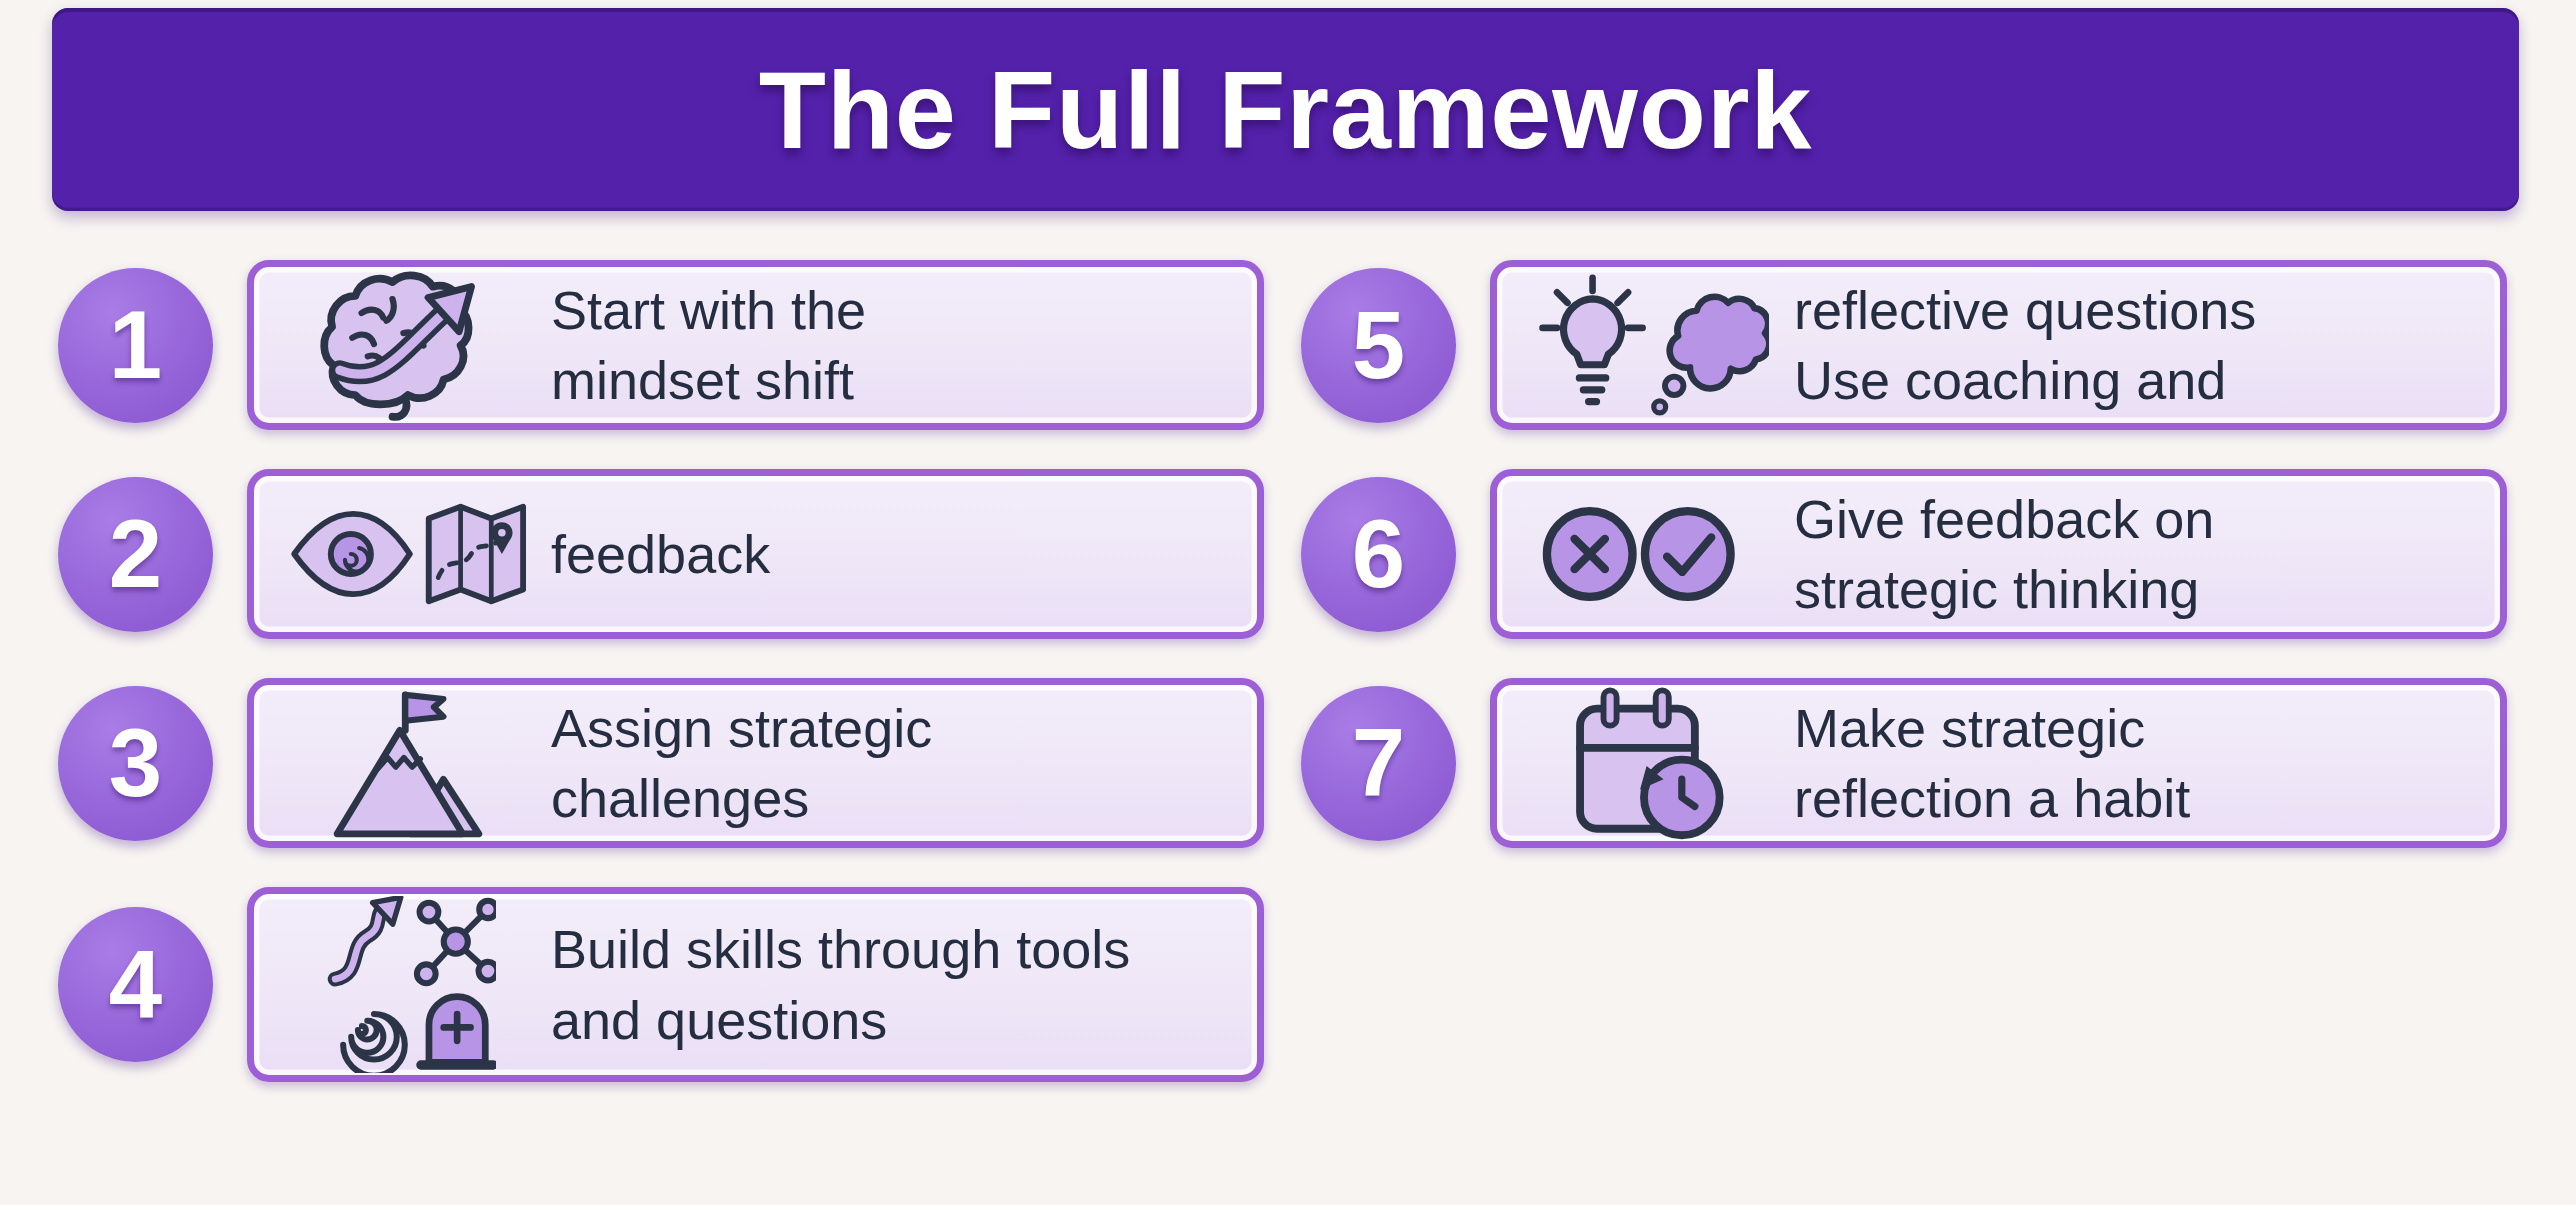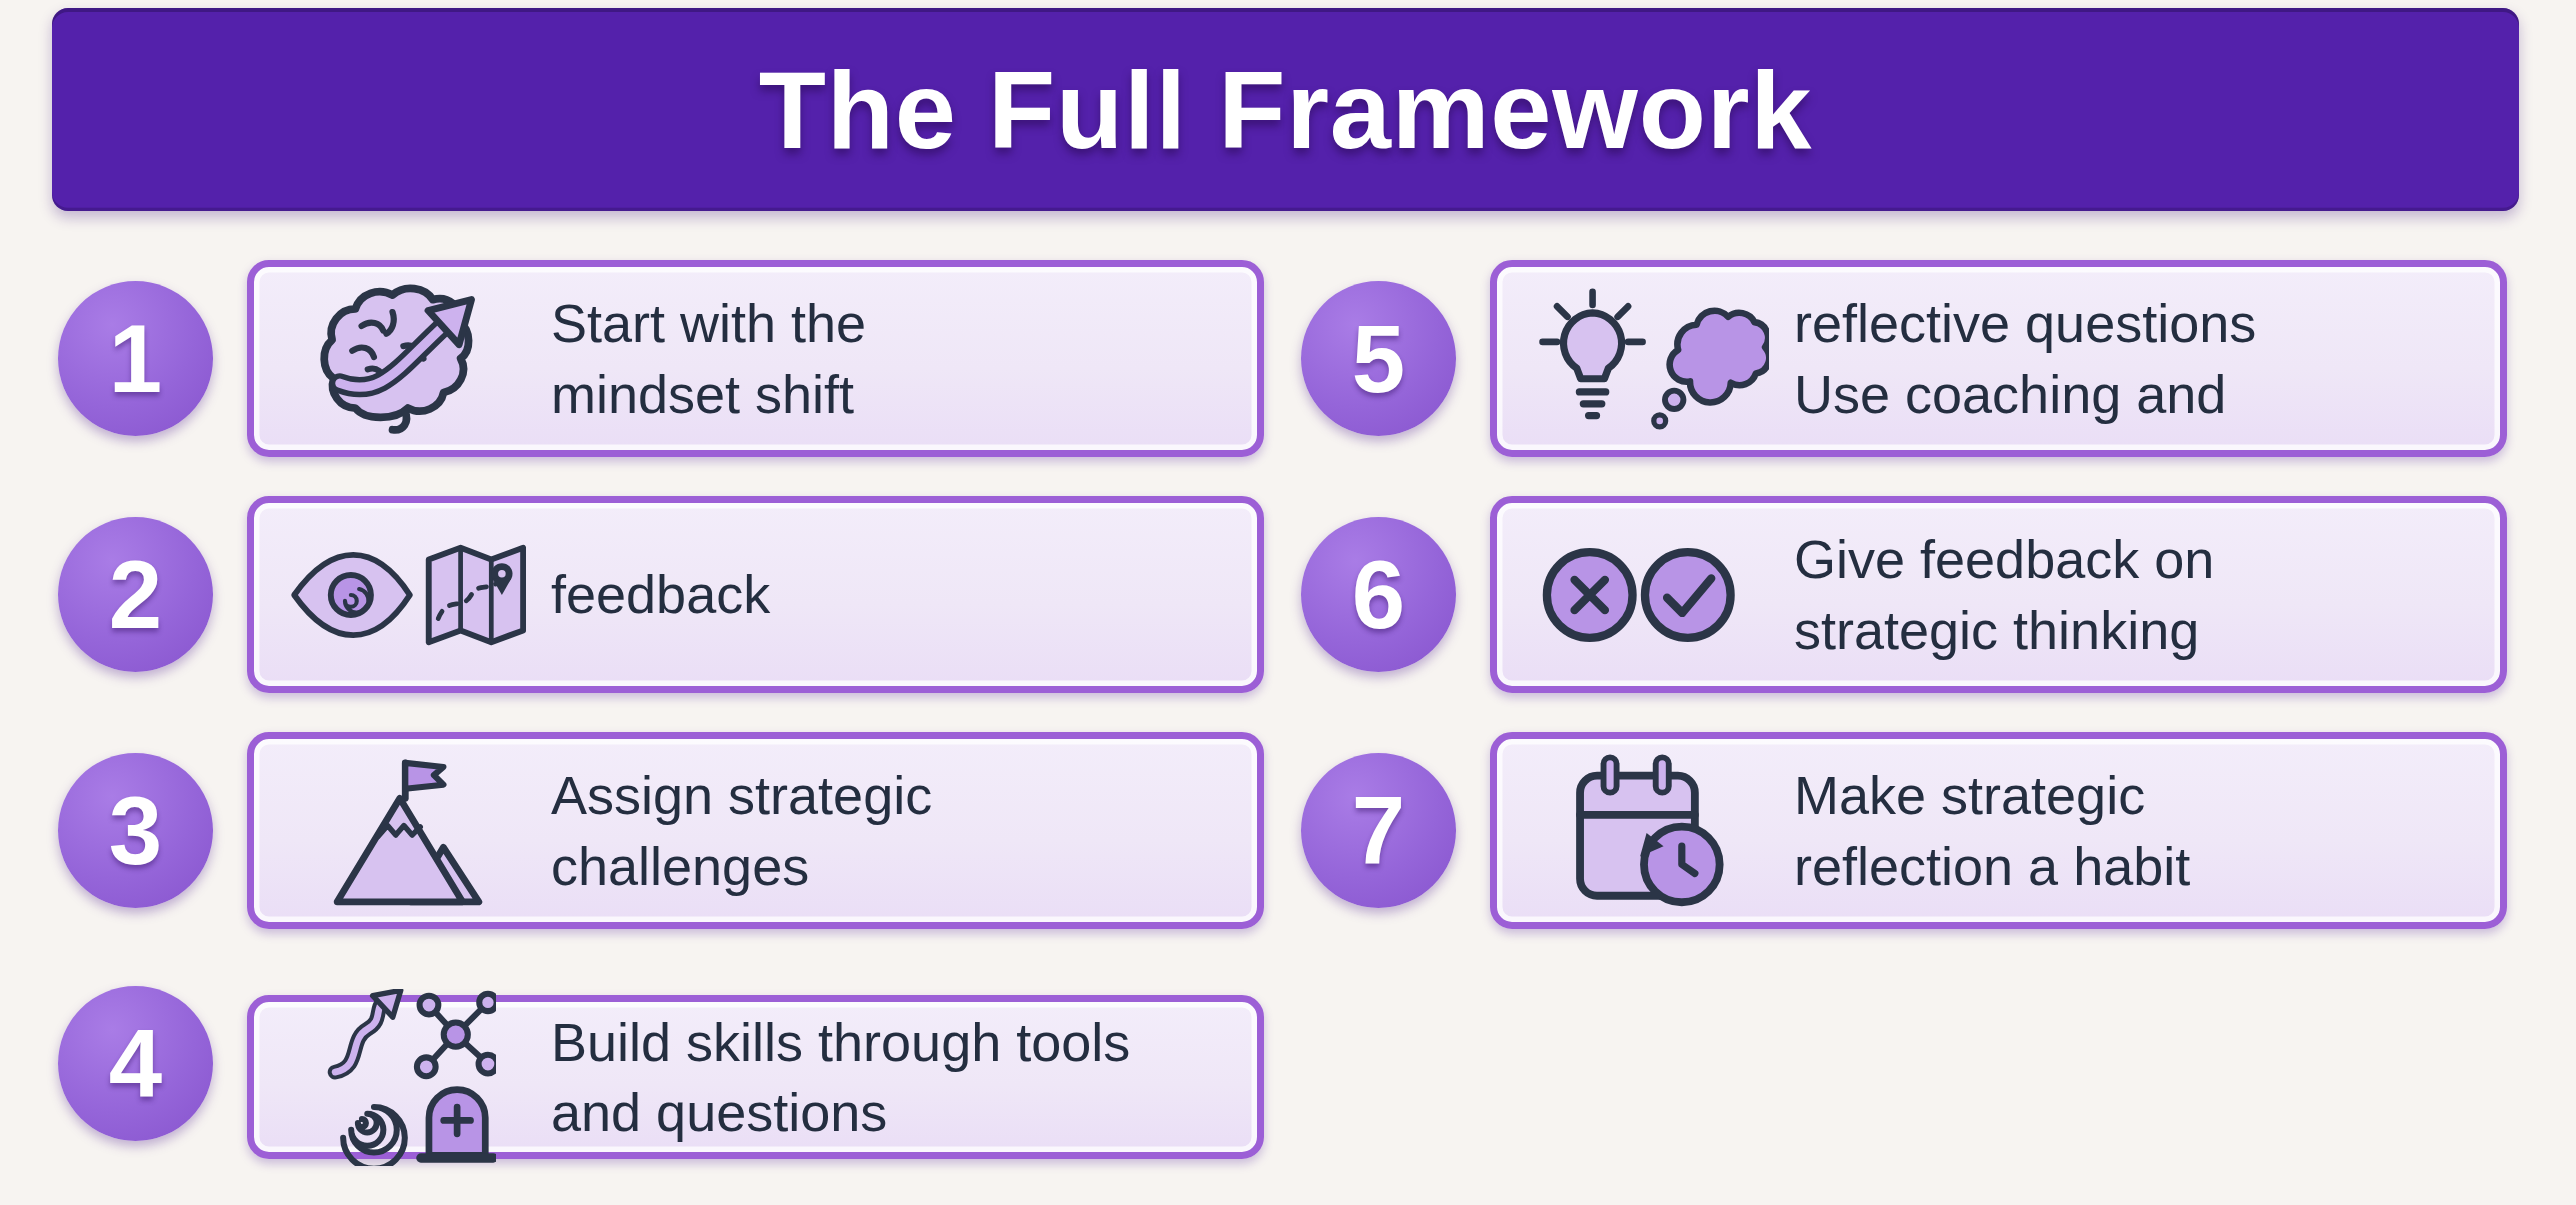--- a/index.html
+++ b/index.html
@@ -33,29 +33,29 @@
     width:155px;height:155px;border-radius:50%;flex:none;margin-right:34px;
     background:radial-gradient(circle at 35% 28%, #a97ce6 0%, var(--circle-bg,#9565d9) 55%, #8753cd 100%);
     display:flex;align-items:center;justify-content:center;
     box-shadow:0 5.5px 11px rgba(90,45,150,.35);
   }
   .badge span{
     color:#fff;font-size:96px;font-weight:bold;line-height:1;
     text-shadow:0 4px 5.5px rgba(55,20,105,.45);
   }
   .card{
-    width:1017px;height:197px;box-sizing:border-box;
+    width:1017px;height:170px;box-sizing:border-box;
     background:linear-gradient(180deg,#f3edfa 0%, var(--card-bg,#efe7f7) 55%, #eadef6 100%);
     border:7px solid var(--card-border,#9c5fd6);
     border-radius:22px;
     box-shadow:inset 0 0 0 5.5px rgba(255,255,255,.75), 0 4.7px 9.5px rgba(95,50,160,.28);
     display:flex;align-items:center;
     padding:0 28px 0 35px;
   }
-  .card.tall{height:164px;margin-top:27px;}
+  .card.tall{height:195px;}
   .iconbox{width:237px;flex:none;display:flex;align-items:center;justify-content:center;}
   .label{
     margin-left:25px;color:var(--step-text,#242e40);
     font-size:54px;font-weight:500;line-height:1.3;letter-spacing:0;
   }
   .label span{display:block;}
 
   
   svg{display:block;}
   .st{stroke:var(--icon-stroke,#2b3547);fill:none;stroke-linecap:round;stroke-linejoin:round;}

